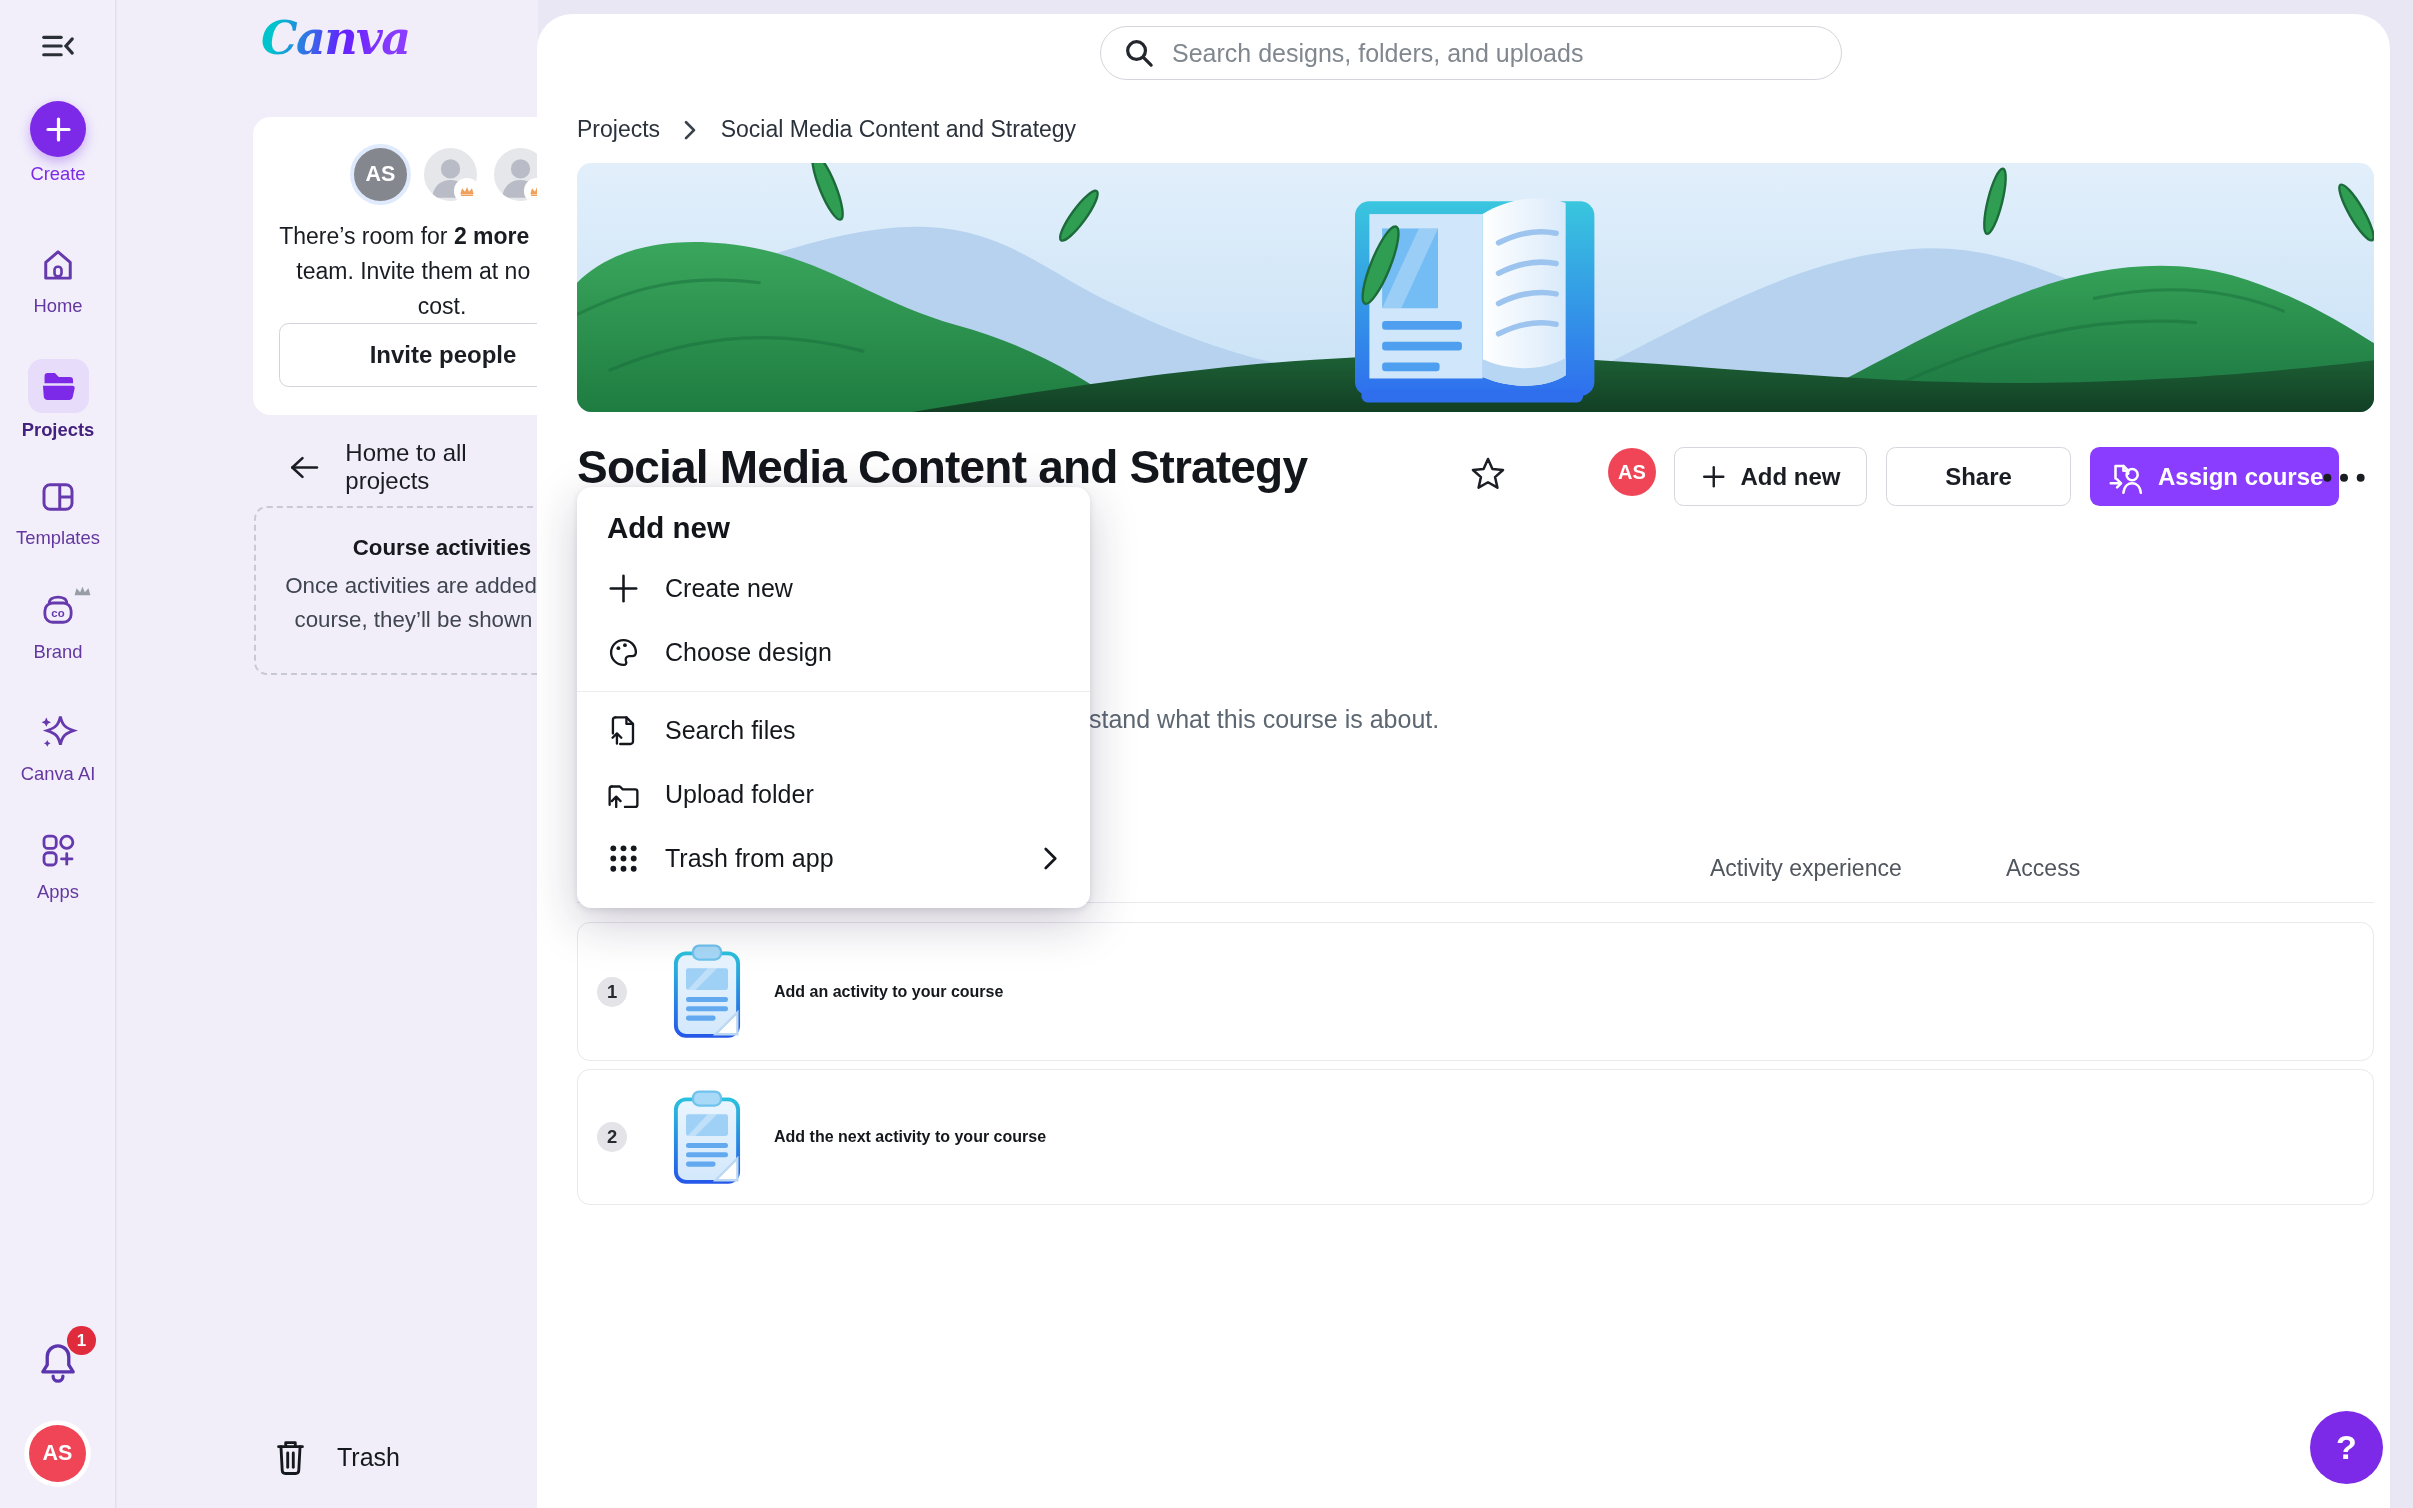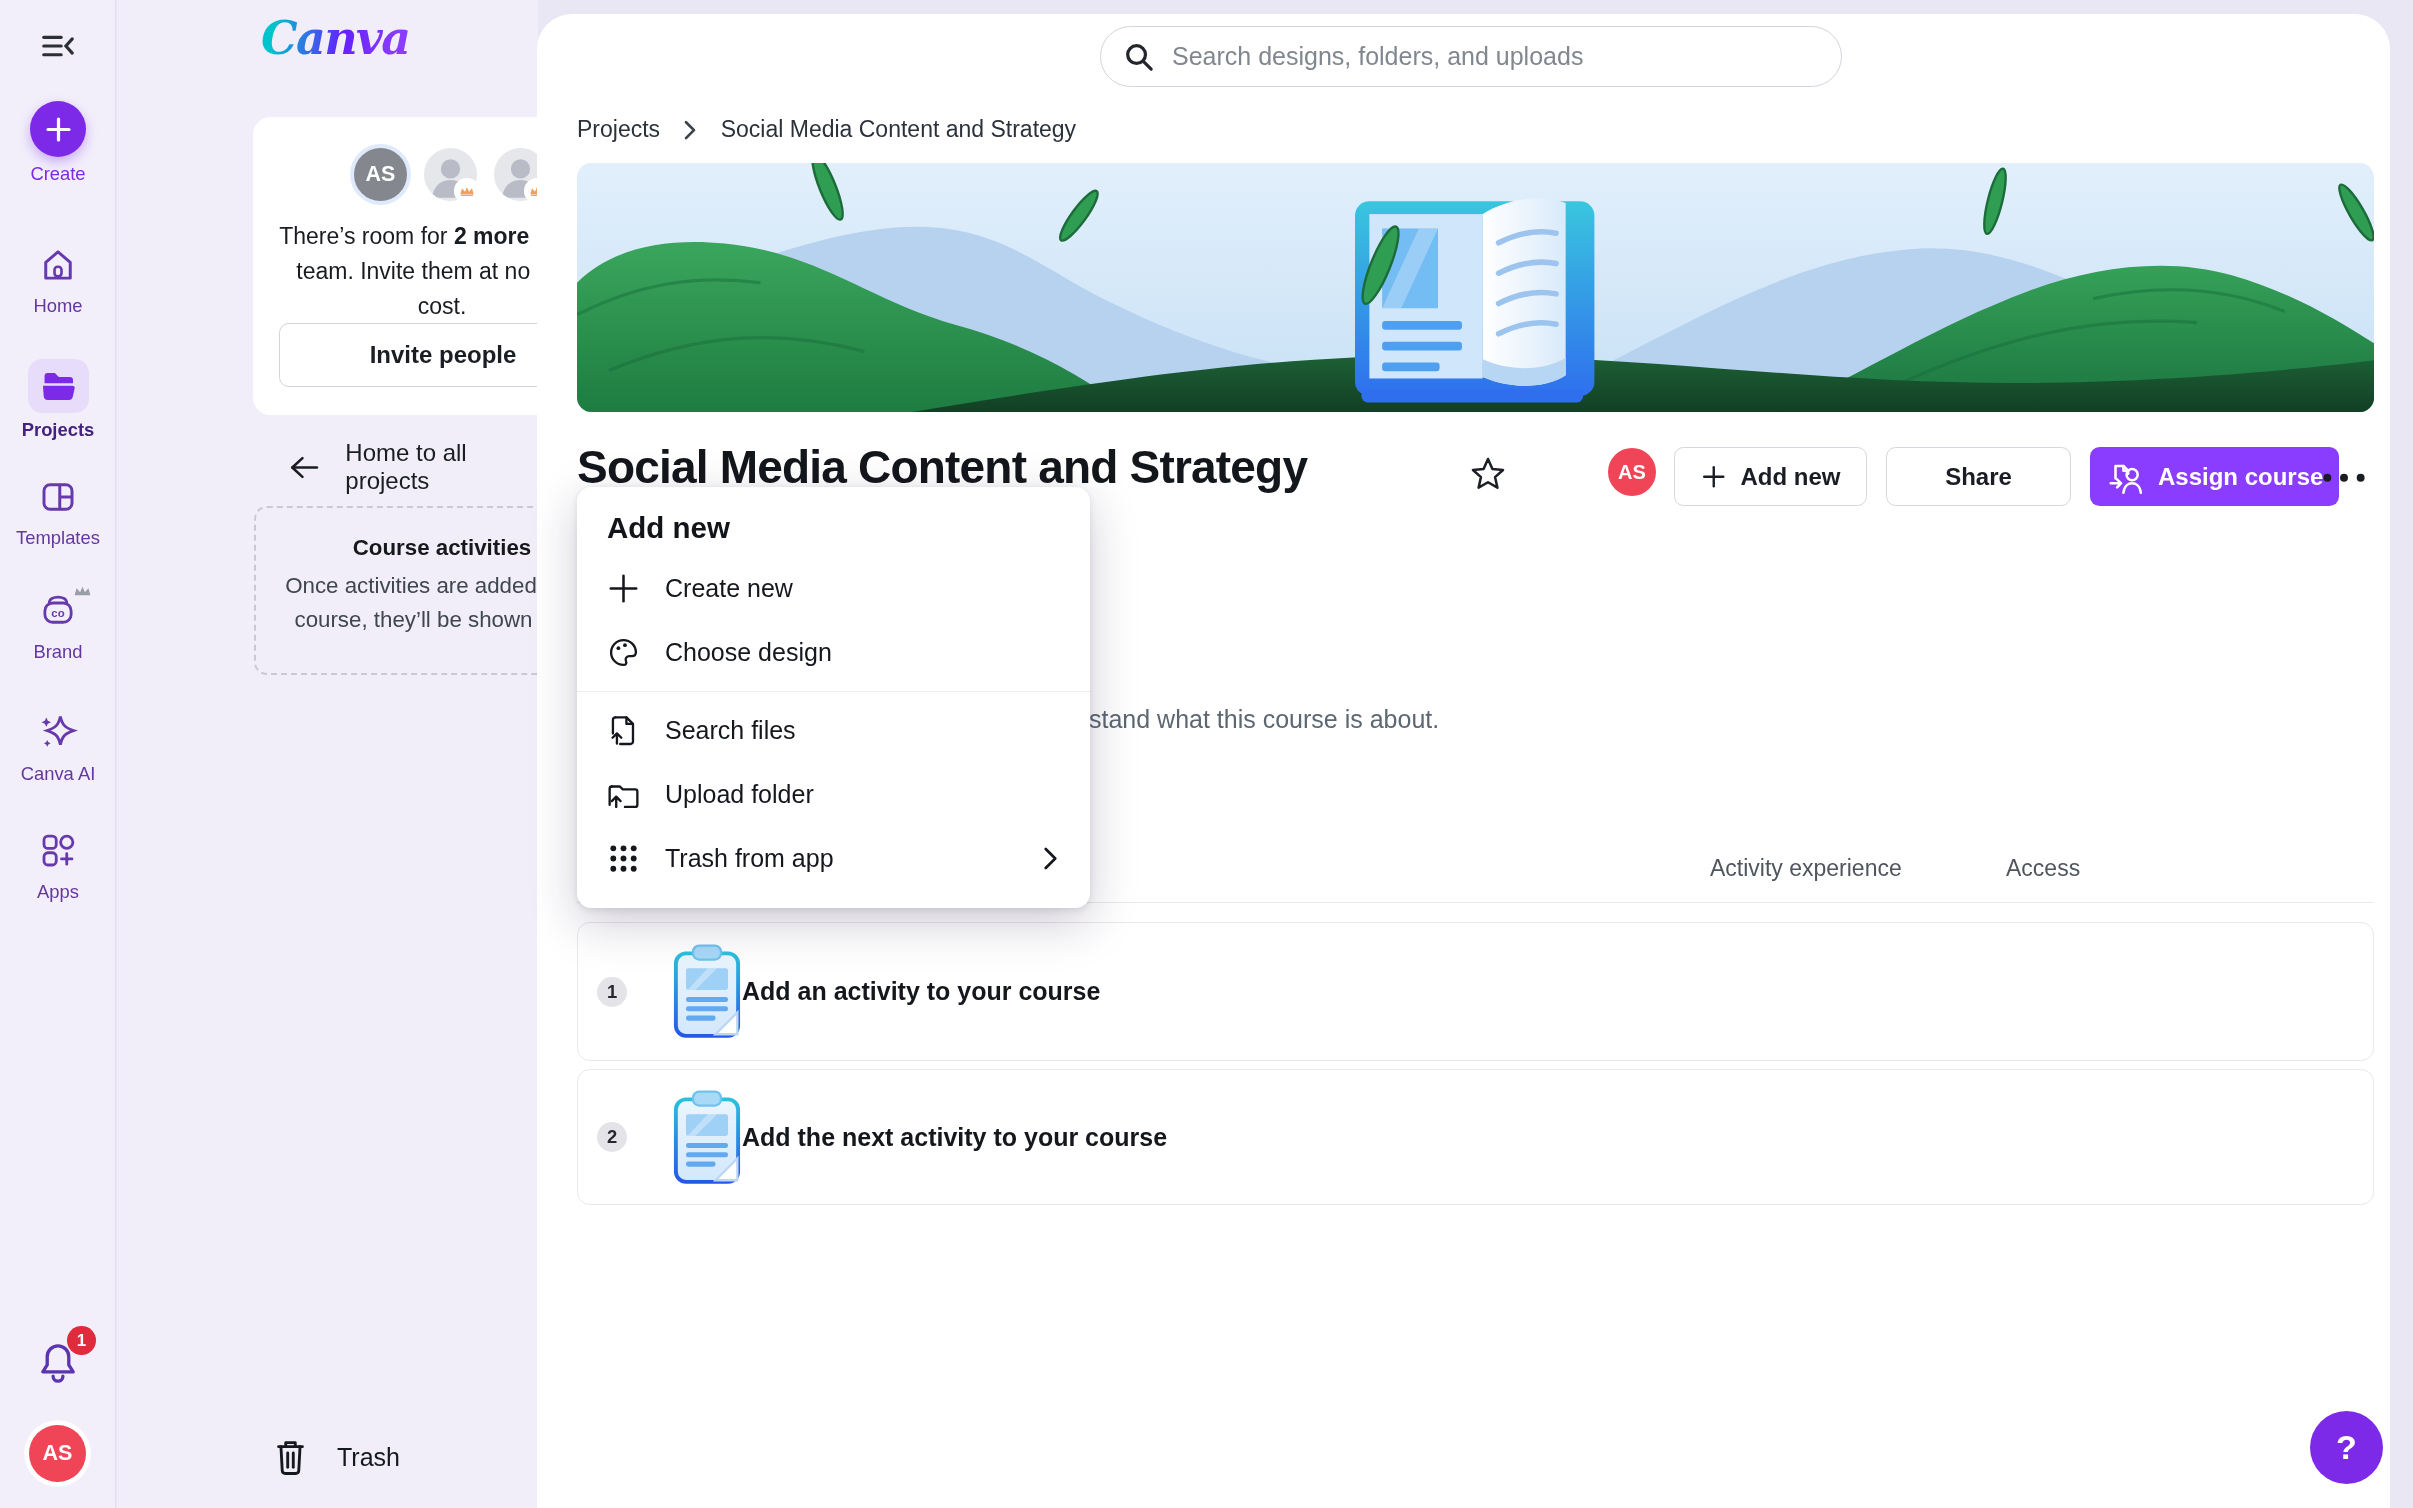--- a/index.html
+++ b/index.html
@@ -29,39 +29,39 @@
   #invite-btn { position:absolute; left:25.5px; top:206px; width:329px; height:64px; background:#fff; border:1.6px solid #d3d3dc;
     border-radius:9.6px; font-size:24px; font-weight:700; color:#1a1d23; display:flex; align-items:center; justify-content:center; cursor:pointer;}
   #back-row { left:171px; top:439px; display:flex; align-items:center; gap:25.5px; font-size:24px; color:#1a1d23; cursor:pointer;}
   #dash-box { left:137px; top:506px; width:376px; height:169px; border:2.4px dashed #c9c9d6; border-radius:12.8px; text-align:center;}
   #dash-box h4 { margin-top:27px; font-size:22.3px; font-weight:700; color:#16181c;}
   #dash-box p { margin-top:8px; font-size:22.3px; line-height:34px; color:#3f4650; padding:0 12.8px;}
   #trash-row { left:156px; top:1437px; display:flex; align-items:center; gap:29px; font-size:25px; color:#15181d; cursor:pointer;}
 
   
   #main { left:537px; top:14.4px; width:1853px; height:1494px; background:#ffffff; border-radius:35px 35px 0 0; z-index:6;}
-  #searchbar { left:563px; top:12px; width:742px; height:61px; background:#fff; border:1.6px solid #d4d4dc; border-radius:32px;
+  #searchbar { left:563px; top:12px; width:742px; height:54px; background:#fff; border:1.6px solid #d4d4dc; border-radius:32px;
     display:flex; align-items:center; padding:0 21px; gap:16px;}
   #searchbar input { border:none; outline:none; flex:1; font-size:25px; color:#30343c; font-family:"Liberation Sans",sans-serif; background:transparent;}
   #searchbar input::placeholder { color:#81878f; }
   #breadcrumb { left:40px; top:102px; display:flex; align-items:center; gap:22.3px; font-size:23px; color:#2b323b;}
   #banner { left:40px; top:149px; width:1797px; height:249px; border-radius:14.4px; overflow:hidden;}
   #page-title { left:40px; top:426px; font-size:46px; font-weight:700; letter-spacing:-0.8px; color:#13161b; z-index:1;}
   .hbtn { position:absolute; top:433px; height:59px; border-radius:9.6px; display:flex; align-items:center; justify-content:center;
     gap:14.4px; font-size:24px; font-weight:700; cursor:pointer;}
   .hbtn.light { background:#fff; border:1.6px solid #d6d6dd; color:#1a1d23;}
   .hbtn.purple { background:#8b3dff; color:#fff; border:none;}
   #desc-frag { left:552px; top:691px; font-size:25px; color:#5c6772;}
   .th { position:absolute; top:841px; font-size:23px; color:#50565e;}
   #tbl-divider { left:40px; top:888px; width:1797px; border-top:1.6px solid #e9e9ee;}
   .row-card { position:absolute; left:40px; width:1797px; background:#fff; border:1.6px solid #e8e8ed; border-radius:12.8px;
     display:flex; align-items:center; cursor:pointer;}
   .row-num { width:30px; height:30px; border-radius:50%; background:#e3e3e8; color:#262a30; font-size:18.4px; font-weight:700;
     display:flex; align-items:center; justify-content:center; margin-left:19px;}
-  .row-label { font-size:25px; font-weight:700; color:#14171c; }
+  .row-label { font-size:16px; font-weight:700; color:#14171c; margin-left:32px;}
   .row-clip { margin-left:45px; }
 
   
   #menu { left:577px; top:487px; width:513px; height:421px; background:#fff; border-radius:14.4px; z-index:40;
     box-shadow:0 14.4px 48px rgba(30,20,60,.22), 0 1.6px 6.4px rgba(30,20,60,.10); padding-top:21px;}
   #menu h3 { font-size:29.5px; font-weight:700; padding:3.2px 30px 11.2px 30px; color:#111418;}
   .menu-item { height:64px; display:flex; align-items:center; gap:24px; padding:0 29px; font-size:25px; color:#14171c; cursor:pointer;}
   #menu hr { border:none; border-top:1.6px solid #ececf0; margin:6.4px 0;}
   .mi-chevron { margin-left:auto; }
 

